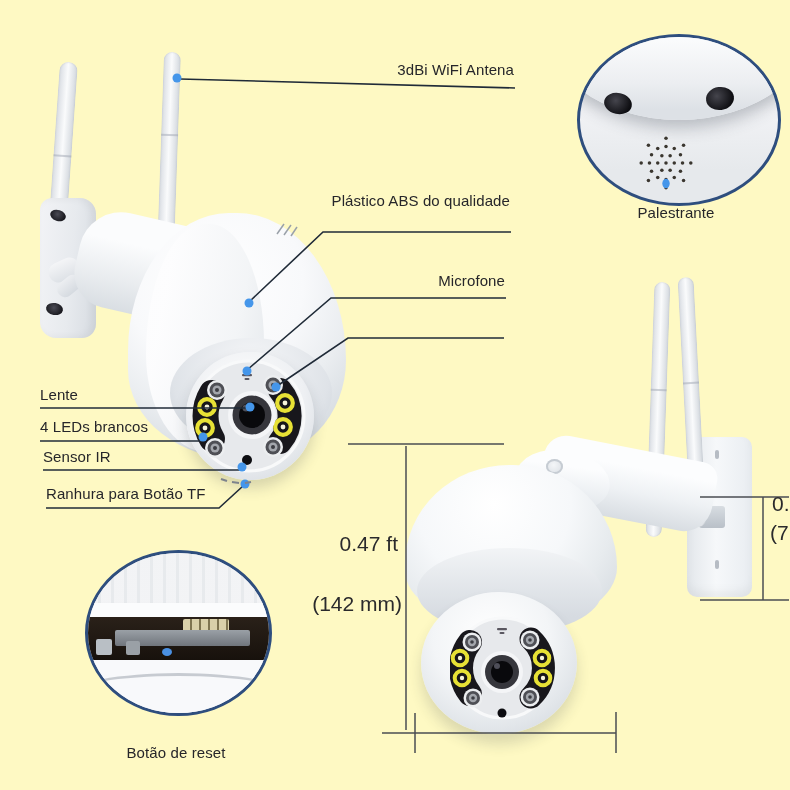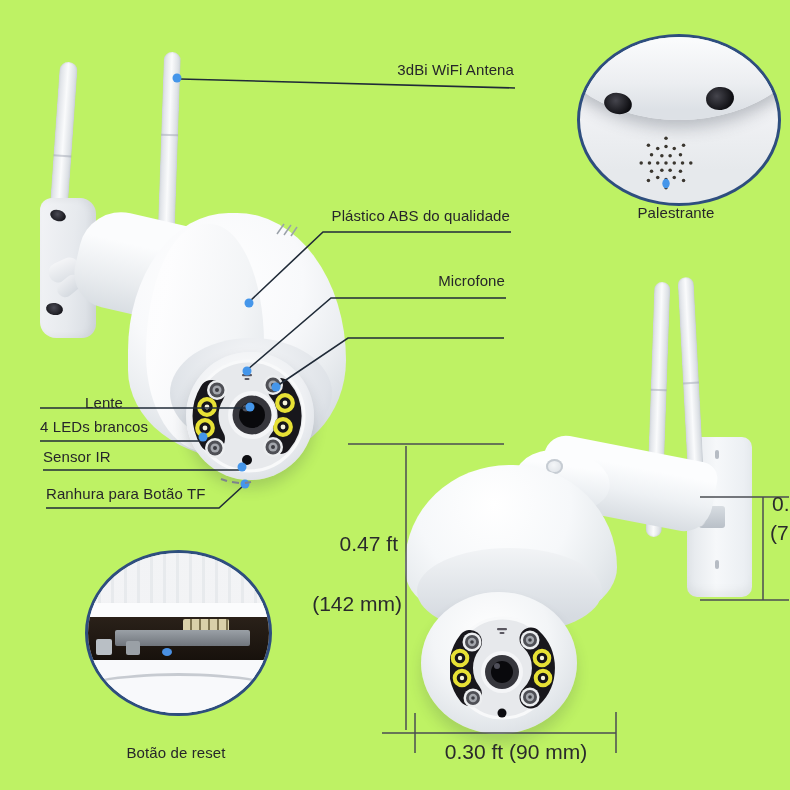--- a/index.html
+++ b/index.html
@@ -1,16 +1,16 @@
 <!DOCTYPE html>
 <html><head>
 <meta charset="utf-8">
 <style>
   html,body{margin:0;padding:0;background:#fff;}
-  .stage{position:relative;width:790px;height:790px;background:#bef264;overflow:hidden;
+  .stage{position:relative;width:790px;height:790px;background:#fef9c3;overflow:hidden;
          font-family:"Liberation Sans",sans-serif;}
   .abs{position:absolute;}
   
   .lbl{position:absolute;font-size:15px;color:#26262a;white-space:nowrap;letter-spacing:.1px;}
   .dim{position:absolute;font-size:21px;color:#2a2a2c;white-space:nowrap;}
   .ctr{text-align:center;}
   
   .antenna{position:absolute;border-radius:9px;
     background:linear-gradient(90deg,#d8dce2,#fafbfc 48%,#d2d7dd),
                linear-gradient(180deg,transparent 0,transparent 100%);
@@ -339,28 +339,27 @@
       <path d="M382 733 L616 733"></path>
       <path d="M415 713 L415 753"></path>
       <path d="M616 712 L616 753"></path>
       <path d="M700 497 L789 497"></path>
       <path d="M763 497 L763 600"></path>
       <path d="M700 600 L789 600"></path>
     </g>
   </svg>
 
   <div class="lbl" style="right:276px;top:61px;">3dBi WiFi Antena</div>
-  <div class="lbl" style="right:280px;top:207px;padding-left:39px;">Plástico ABS do qualidade</div>
+  <div class="lbl" style="right:280px;top:192px;padding-left:39px;">Plástico ABS do qualidade</div>
   <div class="lbl" style="right:285px;top:272px;">Microfone</div>
-  <div class="lbl" style="left:40px;top:394px;margin-left:45px;">Lente</div>
+  <div class="lbl" style="left:40px;top:386px;">Lente</div>
   <div class="lbl" style="left:40px;top:418px;">4 LEDs brancos</div>
   <div class="lbl" style="left:43px;top:448px;">Sensor IR</div>
   <div class="lbl" style="left:46px;top:485px;">Ranhura para Botão TF</div>
   <div class="lbl ctr" style="left:596px;top:204px;width:160px;">Palestrante</div>
   <div class="lbl ctr" style="left:56px;top:744px;width:240px;">Botão de reset</div>
 
   <div class="dim" style="right:392px;top:532px;">0.47 ft</div>
   <div class="dim" style="right:388px;top:592px;">(142 mm)</div>
-  <div class="dim ctr" style="left:396px;top:740px;width:240px;">0.30 ft (90 mm)</div>
   <div class="dim" style="left:772px;top:492px;">0.</div>
   <div class="dim" style="left:770px;top:521px;">(7</div>
 
 </div>
 
 </body></html>

